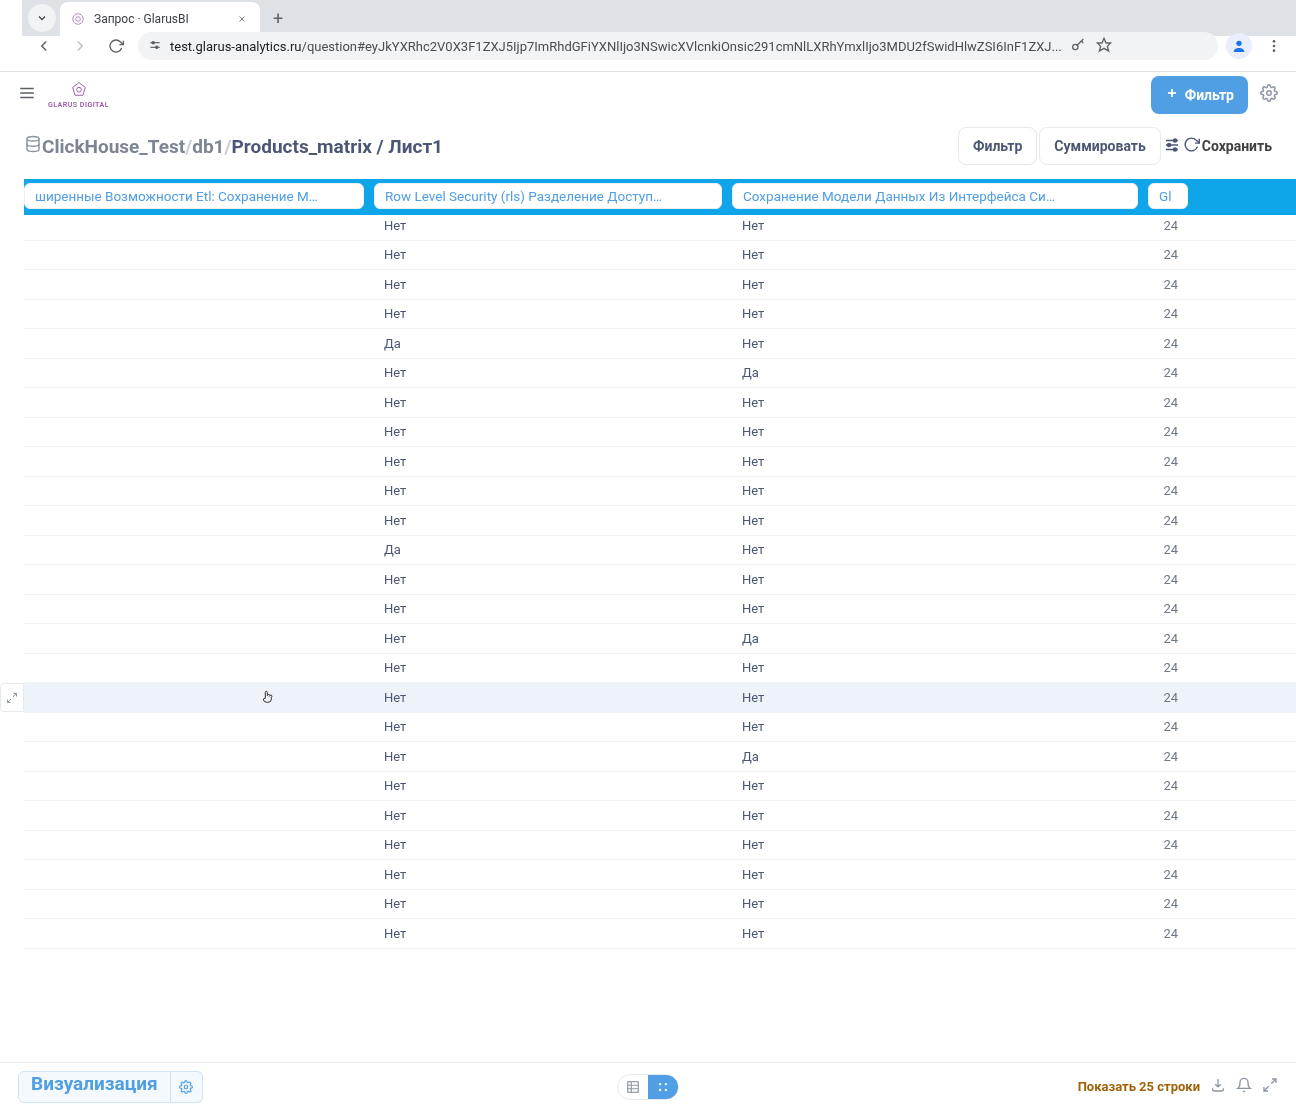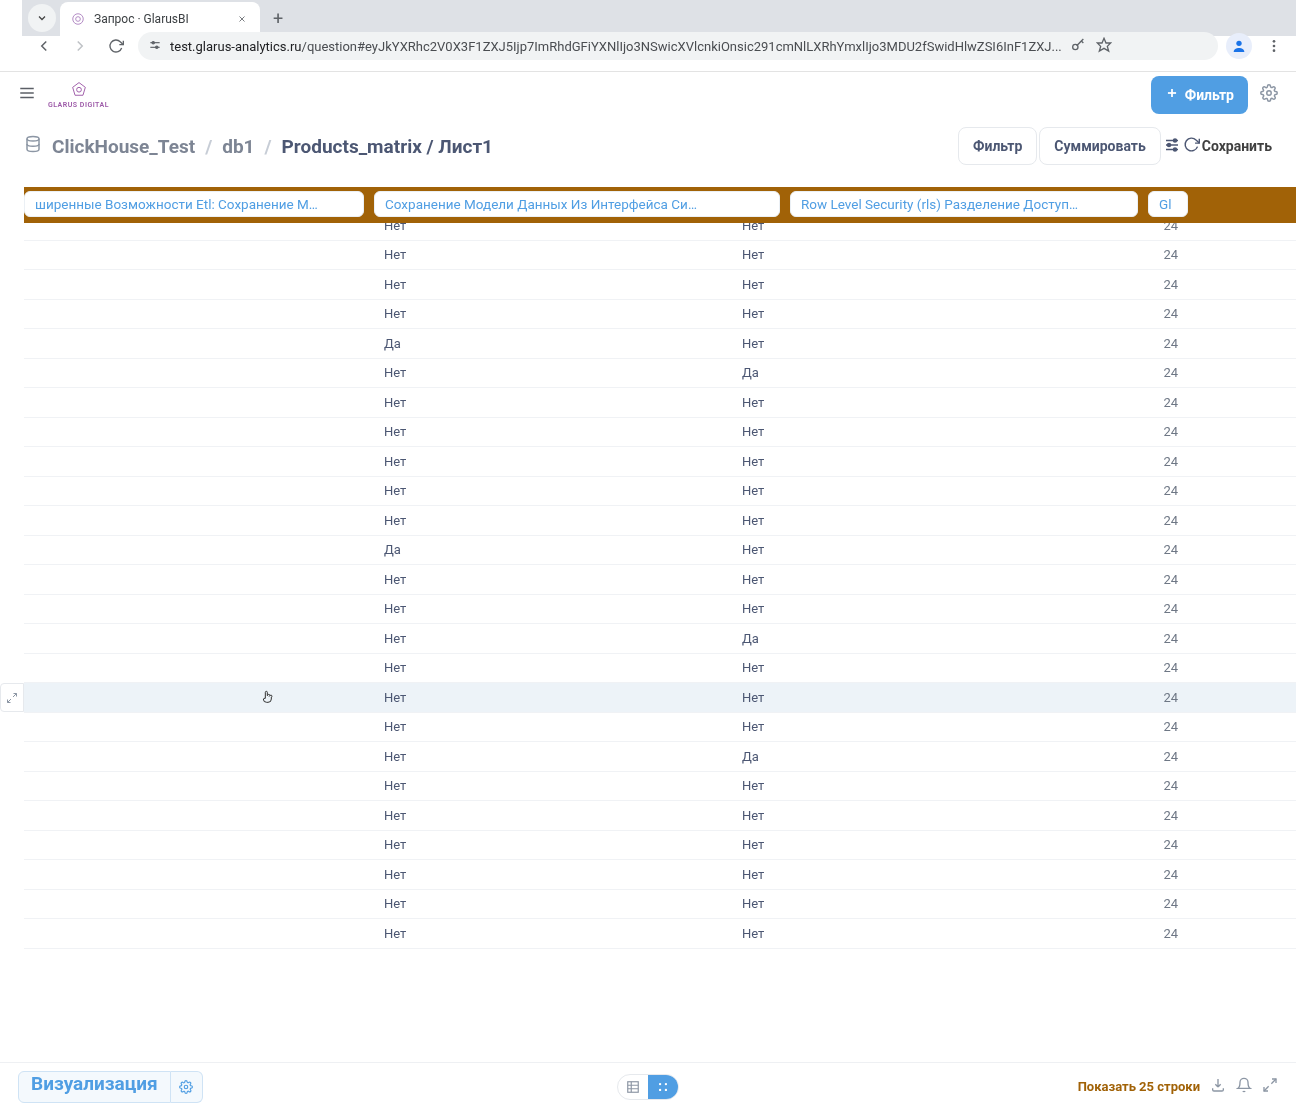--- a/index.html
+++ b/index.html
@@ -32,34 +32,34 @@
 .logo-text { font-size:7px; letter-spacing:0.5px; font-weight:600; }
 .spacer { flex: 1; }
 .search-box { width: 330px; height: 38px; border: 1px solid #e6e9ed; border-radius: 8px; display: flex; align-items: center; padding: 0 12px; gap: 10px; color: #949aa2; }
 .search-input { border: none; outline: none; flex: 1; font-size: 14px; color: #333; background: transparent; }
 .search-input::placeholder { color: #949aa2; font-weight:600;}
 .new-btn { height: 38px; background: #509ee3; color: #fff; border-radius: 8px; display: flex; align-items: center; padding: 0 14px; gap: 6px; font-weight: 700; cursor: pointer; font-size: 14px; }
 .gear { color: #8c96a4; cursor: pointer; }
 
 
 .toolbar { height: 58px; display: flex; align-items: center; padding: 0 24px; gap: 12px; border-bottom: 0; }
-.breadcrumb { display: flex; align-items: center; gap: 10px; color: #7d8594; font-size: 19px; font-weight:700;}
+.breadcrumb { display: flex; align-items: center; color: #7d8594; font-size: 19px; font-weight:700;}
 .bc-item { cursor: pointer; }
 .bc-item.active { color: #4c5773; }
 .bc-sep { color: #c7cdd6; }
 .db-icon { color: #8c96a4; }
 .tb-right { margin-left: auto; display: flex; align-items: center; gap: 2px; }
 .outline-btn { height: 38px; border: 1px solid #e6e9ed; border-radius: 8px; padding: 0 14px; display: flex; align-items: center; font-weight: 700; color: #4c5773; cursor: pointer; font-size:14px;}
 .icon-btn { color: #4c5773; cursor: pointer; }
 .save-link { color: #404040; font-weight: 700; cursor: pointer; font-size:14px;}
 
 
 .table-wrap { position: relative; height: calc(1110px - 72px - 45px - 58px - 48px); overflow: hidden; padding-left: 24px; }
 .table { width: 100%; }
-.thead { display: flex; position: sticky; top: 12px; background: #a16207; gap: 10px; padding:4px 0 6px 0;}
+.thead { display: flex; position: sticky; top: 4px; background: #0ea5e9; gap: 10px; padding:4px 0 6px 0;}
 .th { height: 26px; border: 1px solid #ebf0f5; border-radius: 6px; background: #fff; padding: 0 10px; display: flex; align-items: center; color: #509ee3; font-size: 13.5px; font-weight: 400; cursor: pointer; white-space: nowrap; overflow: hidden; text-overflow: ellipsis; }
 .th span { overflow:hidden; text-overflow:ellipsis; }
 .col1 { width: 340px; flex-shrink:0;}
 .col2 { width: 348px; flex-shrink:0;}
 .col3 { width: 406px; flex-shrink:0;}
 .col4 { width: 40px; flex-shrink:0;}
 
 .tbody { display: flex; flex-direction: column; }
 .tr { display: flex; height: 29.5px; border-bottom: 1px solid #f0f2f5; align-items:center; gap:10px;}
 .tr.hovered { background: #edf3f8; }
@@ -235,25 +235,25 @@
     <span class="save-link">Сохранить</span>
   </div>
 </div>
 
 <div class="table-wrap">
   <div class="table">
     <div class="thead">
       <div class="th col1">
           <span>ширенные Возможности Etl: Сохранение М…</span>
         </div>
+      <div class="th col2">
+          <span>Row Level Security (rls) Разделение Доступ…</span>
+        </div>
       <div class="th col3">
           <span>Сохранение Модели Данных Из Интерфейса Си…</span>
-        </div>
-      <div class="th col2">
-          <span>Row Level Security (rls) Разделение Доступ…</span>
         </div>
       <div class="th col4">
           <span>Gl</span>
         </div>
     </div>
     <div class="tbody" id="tbody">
         <div class="tr">
           <div class="td col1"></div>
           <div class="td col2">Нет</div>
           <div class="td col3">Нет</div>

